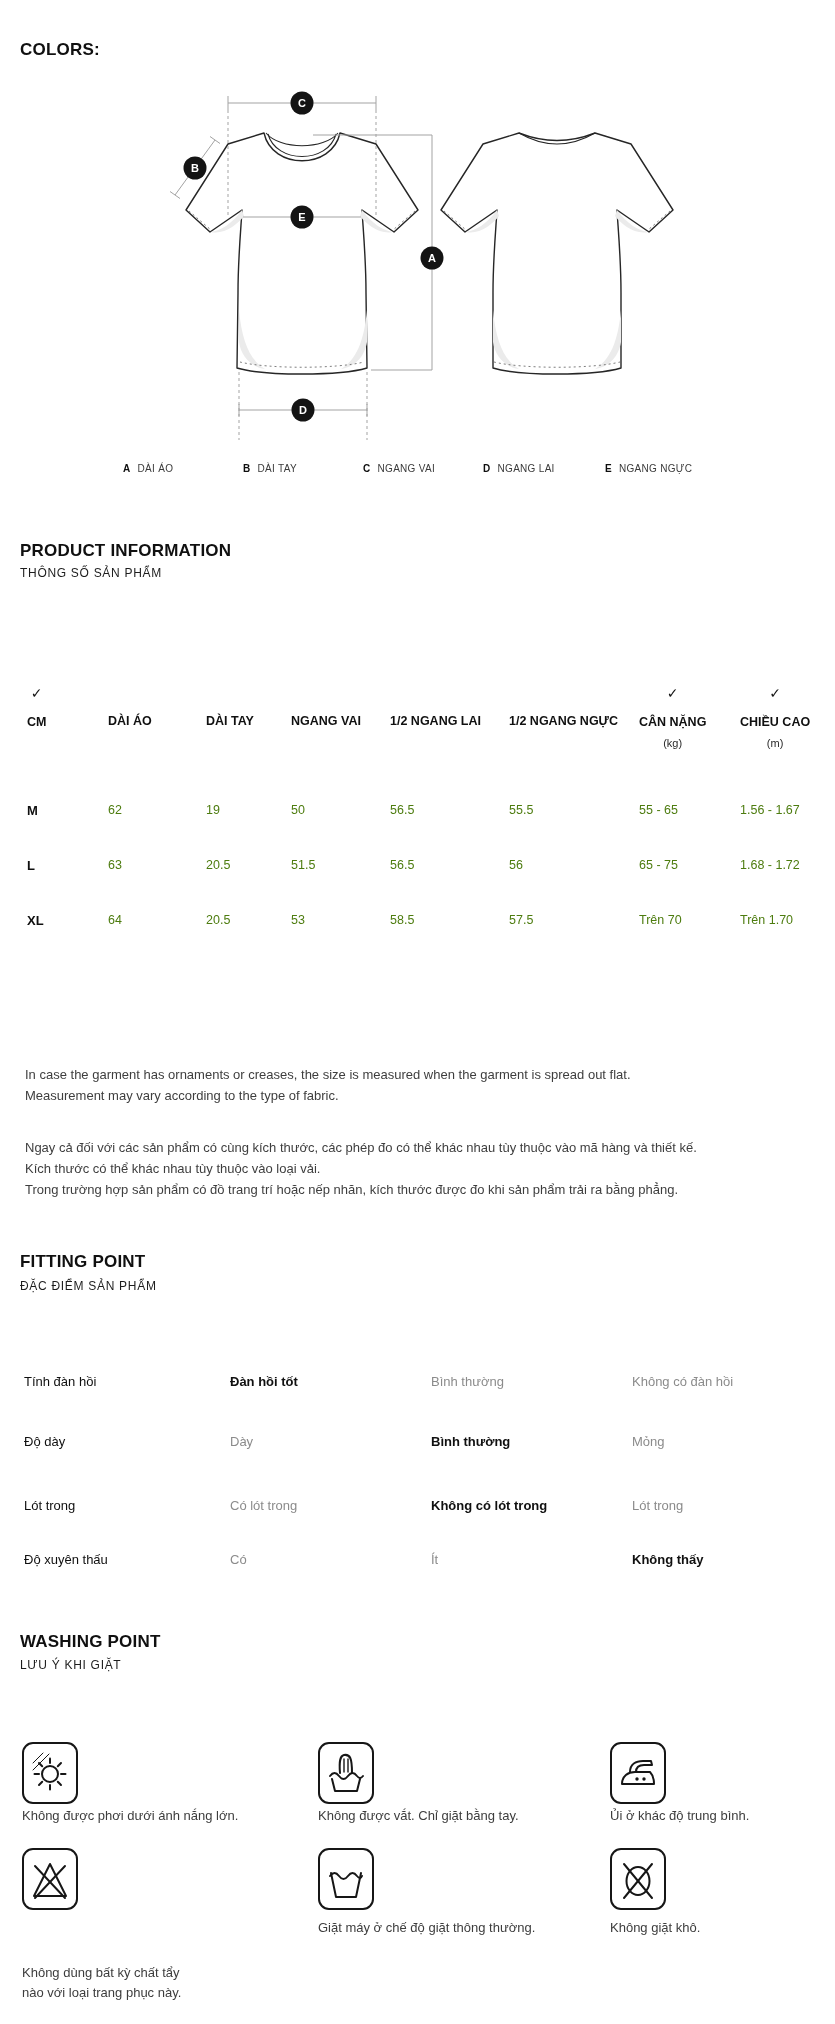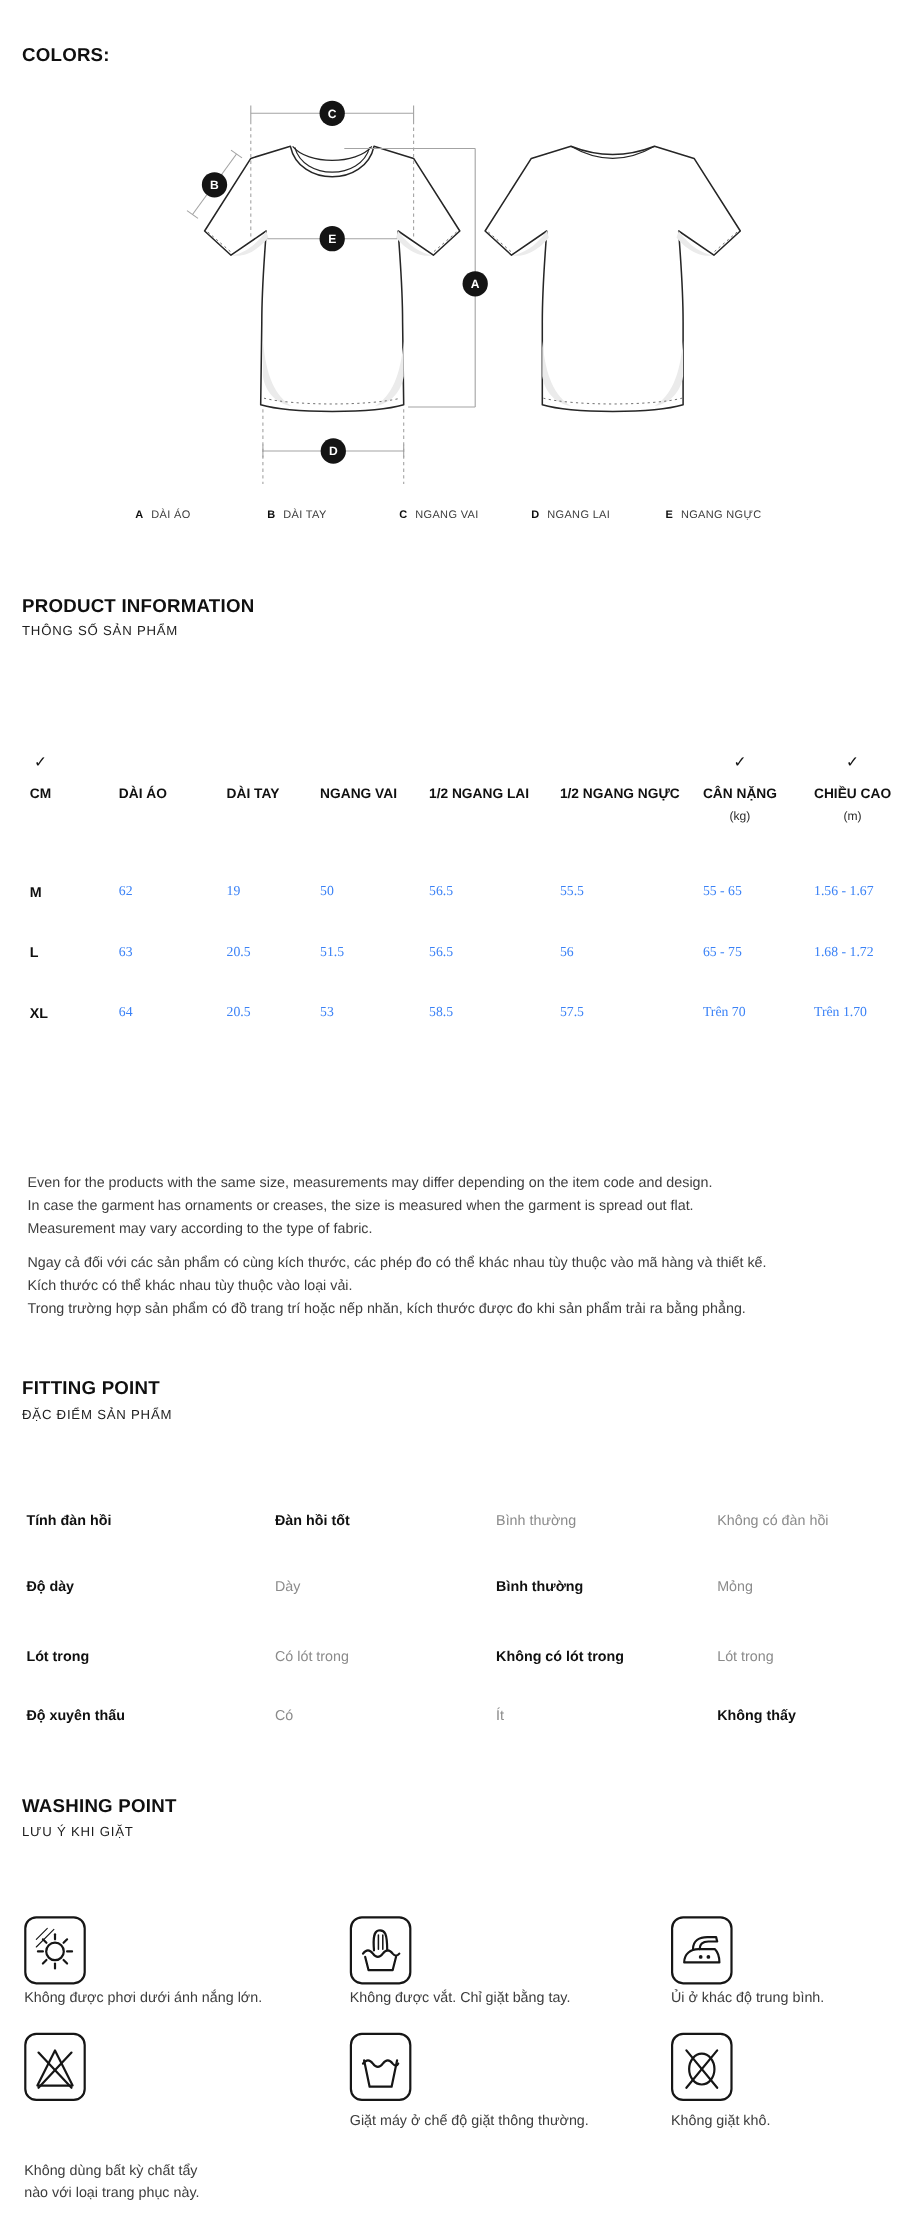--- a/index.html
+++ b/index.html
@@ -16,28 +16,28 @@
   .w0{width:81px}.w1{width:98px}.w2{width:85px}.w3{width:99px}
   .w4{width:119px}.w5{width:130px}.w6{width:101px}.w7{width:95px}
   .st-c{flex:0 0 auto;}
   .st-h{display:inline-flex;flex-direction:column;align-items:center;}
   .chk{height:27px;font-size:14px;color:#141414;}
   .hl{font-size:12.5px;font-weight:700;color:#101010;white-space:nowrap;line-height:21px;}
   .hu{font-size:11px;color:#2a2a2a;line-height:20px;}
   .st-header{top:684px;}
   .st-r1{top:803px}.st-r2{top:858px}.st-r3{top:913px}
   .sz{font-size:13px;font-weight:700;color:#0f0f0f;}
-  .val{font-size:12.5px;color:#3b82f6;font-family:Liberation Serif, serif;}
+  .val{font-size:12.5px;color:#4d7c0f;}
   
   .para{position:absolute;left:25px;width:720px;font-size:13px;line-height:21px;color:#3e3e3e;}
   .para-en{top:1064px}.para-vi{top:1137px}
   
   .fit-row{position:absolute;left:0;width:835px;height:21px;}
-  .fl{position:absolute;font-size:13px;font-weight:700;color:#0f0f0f;white-space:nowrap;}
-  .fo{position:absolute;font-size:13px;color:#8b8b8b;white-space:nowrap;margin-left:20px;}
+  .fl{position:absolute;font-size:13px;font-weight:400;color:#0f0f0f;white-space:nowrap;}
+  .fo{position:absolute;font-size:13px;color:#8b8b8b;white-space:nowrap;}
   .fo.sel{color:#101010;font-weight:700;}
   .fc0{left:24px}.fc1{left:230px}.fc2{left:431px}.fc3{left:632px}
   
   .wi{position:absolute;width:56px;height:62px;border:2.5px solid #161616;border-radius:11px;
       box-sizing:border-box;display:flex;align-items:center;justify-content:center;background:#fff;}
   .wc{position:absolute;font-size:13px;color:#3d3d3d;line-height:20px;max-width:275px;white-space:pre-line;}
 </style>
 </head>
 <body>
 
@@ -203,21 +203,20 @@
     <div class="st-c w1 val">64</div>
     <div class="st-c w2 val">20.5</div>
     <div class="st-c w3 val">53</div>
     <div class="st-c w4 val">58.5</div>
     <div class="st-c w5 val">57.5</div>
     <div class="st-c w6 val">Trên 70</div>
     <div class="st-c w7 val">Trên 1.70</div>
   </div>
 
   <div class="para para-en">
-    <div>Even for the products with the same size, measurements may differ depending on the item code and design.</div>
     <div>In case the garment has ornaments or creases, the size is measured when the garment is spread out flat.</div>
     <div>Measurement may vary according to the type of fabric.</div>
   </div>
   <div class="para para-vi">
     <div>Ngay cả đối với các sản phẩm có cùng kích thước, các phép đo có thể khác nhau tùy thuộc vào mã hàng và thiết kế.</div>
     <div>Kích thước có thể khác nhau tùy thuộc vào loại vải.</div>
     <div>Trong trường hợp sản phẩm có đồ trang trí hoặc nếp nhăn, kích thước được đo khi sản phẩm trải ra bằng phẳng.</div>
   </div>
 
   <div class="h1" style="top:1252px">FITTING POINT</div>

